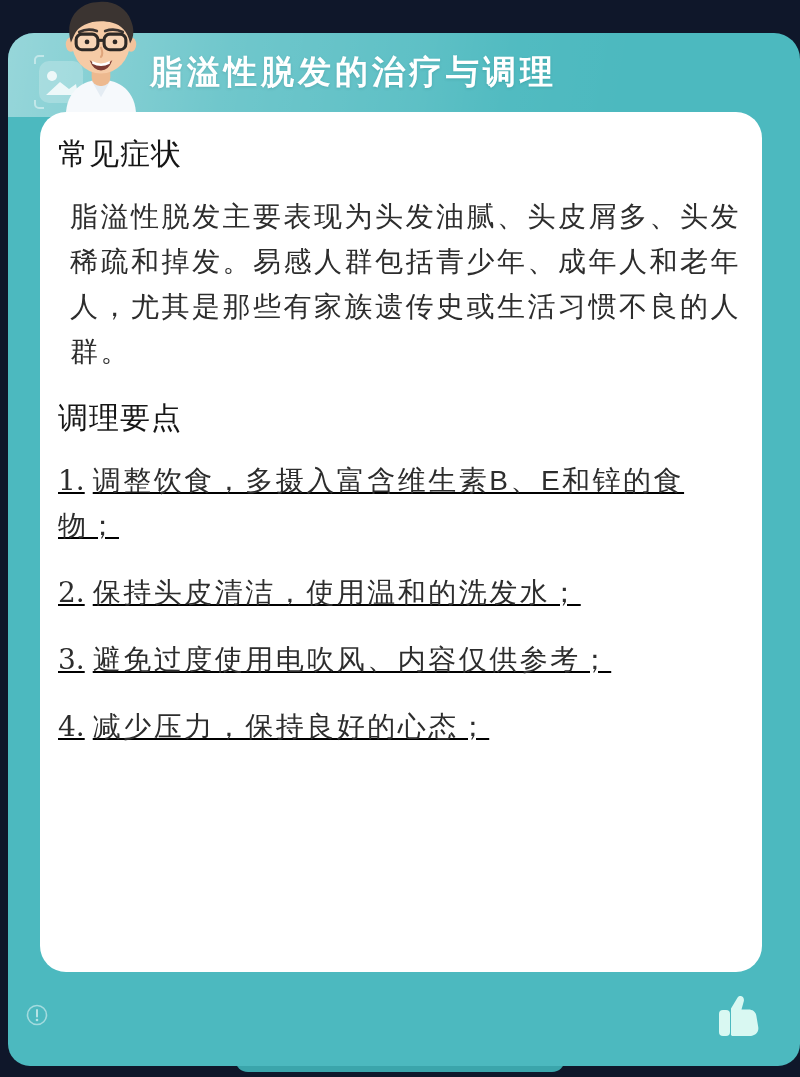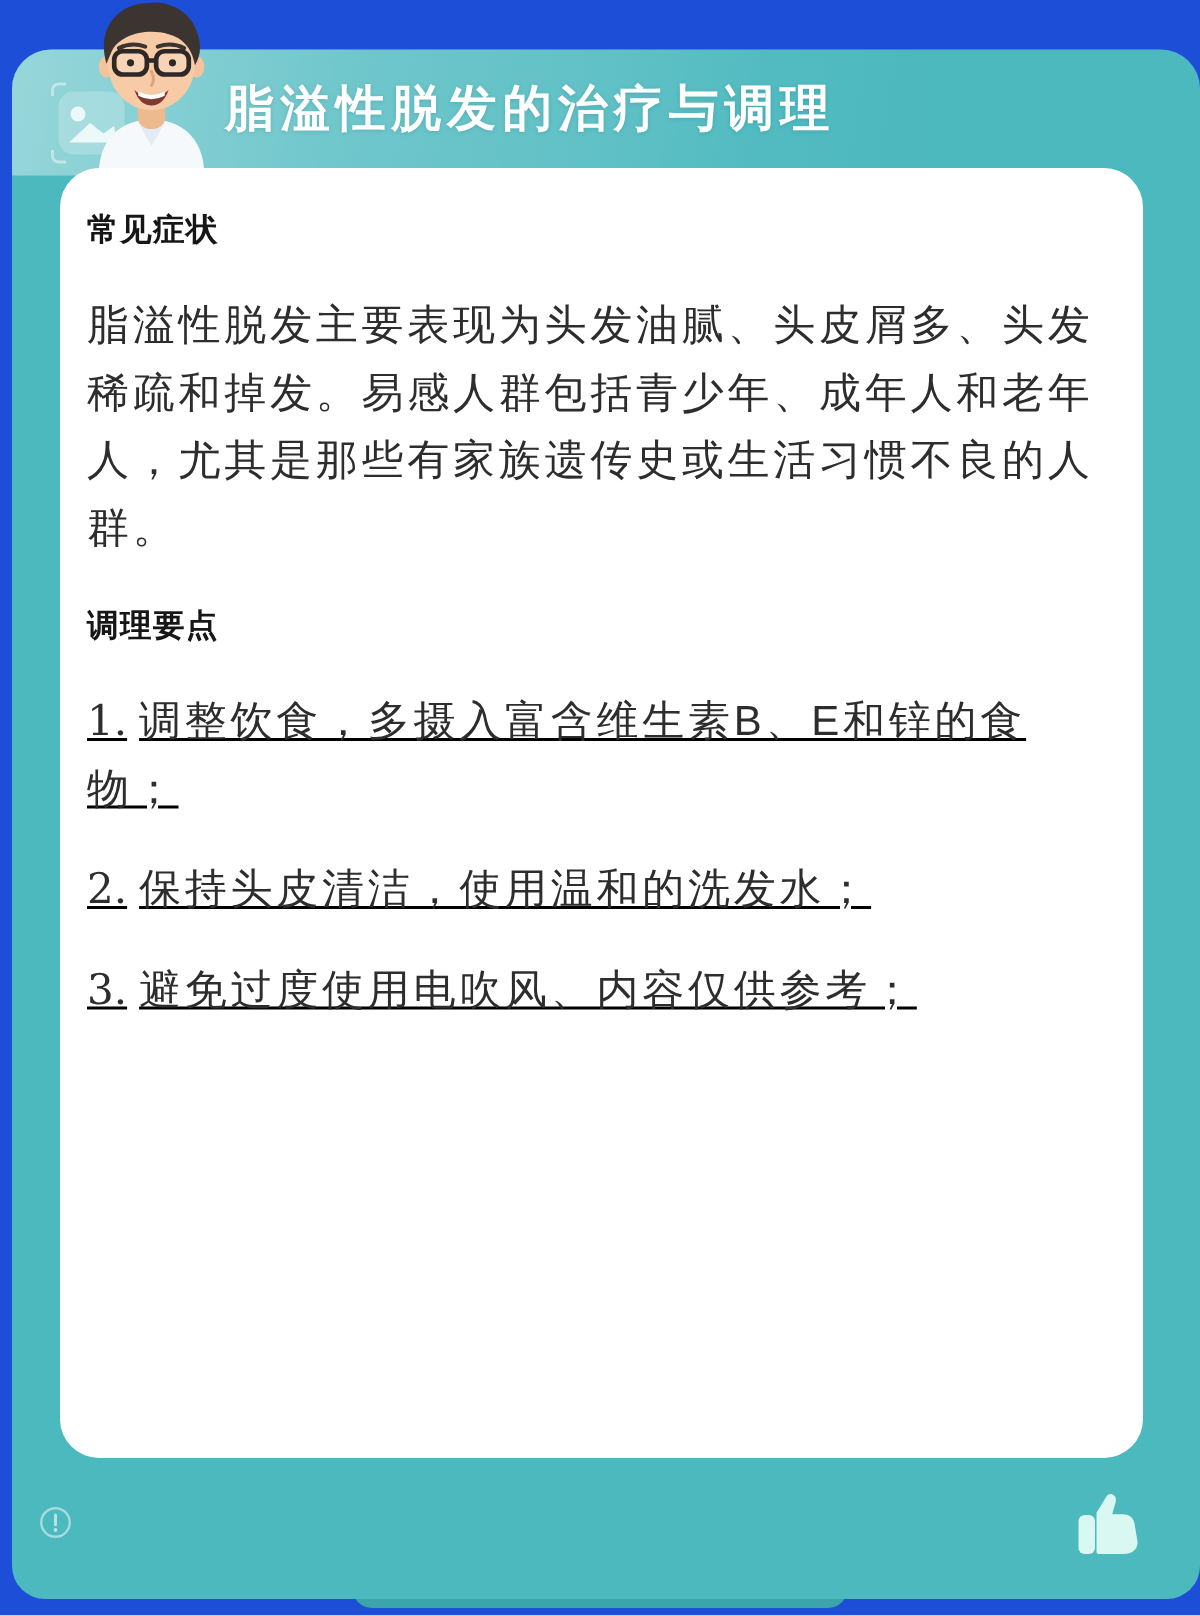--- a/index.html
+++ b/index.html
@@ -2,21 +2,21 @@
 <html><head>
 <meta charset="utf-8">
 <style>
   * { margin: 0; padding: 0; box-sizing: border-box; }
   html,body { background:#ffffff; }
   body { font-family: "Liberation Sans", "DejaVu Sans", sans-serif; }
 
   .page {
     position: relative;
     width: 800px; height: 1077px;
-    background: #1d4ed8;
+    background: #0f172a;
     overflow: hidden;
   }
 
   
   .under-strip {
     position: absolute;
     left: 235px; width: 330px;
     top: 1046px; height: 26px;
     background: #3ba5ab;
     border-radius: 14px;
@@ -70,33 +70,33 @@
   .card {
     position: absolute;
     left: 40px; top: 112px;
     width: 722px; height: 860px;
     background: #ffffff;
     border-radius: 26px;
     padding: 16px 18px 0 18px;
     overflow: hidden;
   }
   .card h2 {
-    font-size: 21px;
-    font-weight: bold;
+    font-size: 30px;
+    font-weight: normal;
     color: #161616;
     line-height: 40px;
     margin: 6px 0 20px 0;
     letter-spacing: 1px;
   }
   .card p {
     font-size: 28px;
     color: #2d2d2d;
     line-height: 45px;
     letter-spacing: 2.5px;
-    margin: 0 0 24px 0;
+    margin: 0 0 24px 12px;
   }
   .tip-list { list-style: none; text-decoration: underline; }
   .tip-item {
     font-size: 28px;
     color: #2d2d2d;
     line-height: 45px;
     letter-spacing: 2.5px;
     margin-bottom: 22px;
   }
   .tip-num {
@@ -178,20 +178,21 @@
 
     <h2>常见症状</h2>
     <p>脂溢性脱发主要表现为头发油腻、头皮屑多、头发稀疏和掉发。易感人群包括青少年、成年人和老年人，尤其是那些有家族遗传史或生活习惯不良的人群。</p>
 
 
     <h2>调理要点</h2>
     <ul class="tip-list">
       <li class="tip-item"><span class="tip-num">1.</span><span>调整饮食，多摄入富含维生素B、E和锌的食物；</span></li>
       <li class="tip-item"><span class="tip-num">2.</span><span>保持头皮清洁，使用温和的洗发水；</span></li>
       <li class="tip-item"><span class="tip-num">3.</span><span>避免过度使用电吹风、内容仅供参考；</span></li>
+      <li class="tip-item"><span class="tip-num">4.</span><span>减少压力，保持良好的心态；</span></li>
     </ul>
 
   </div>
 
   <div class="notice-icon">
     <svg viewBox="0 0 24 24" width="24" height="24">
       <circle cx="12" cy="12" r="9.5" fill="none" stroke="rgba(255,255,255,0.65)" stroke-width="1.6"></circle>
       <line x1="12" y1="7" x2="12" y2="13.5" stroke="rgba(255,255,255,0.8)" stroke-width="2" stroke-linecap="round"></line>
       <circle cx="12" cy="17" r="1.3" fill="rgba(255,255,255,0.8)"></circle>
     </svg>

